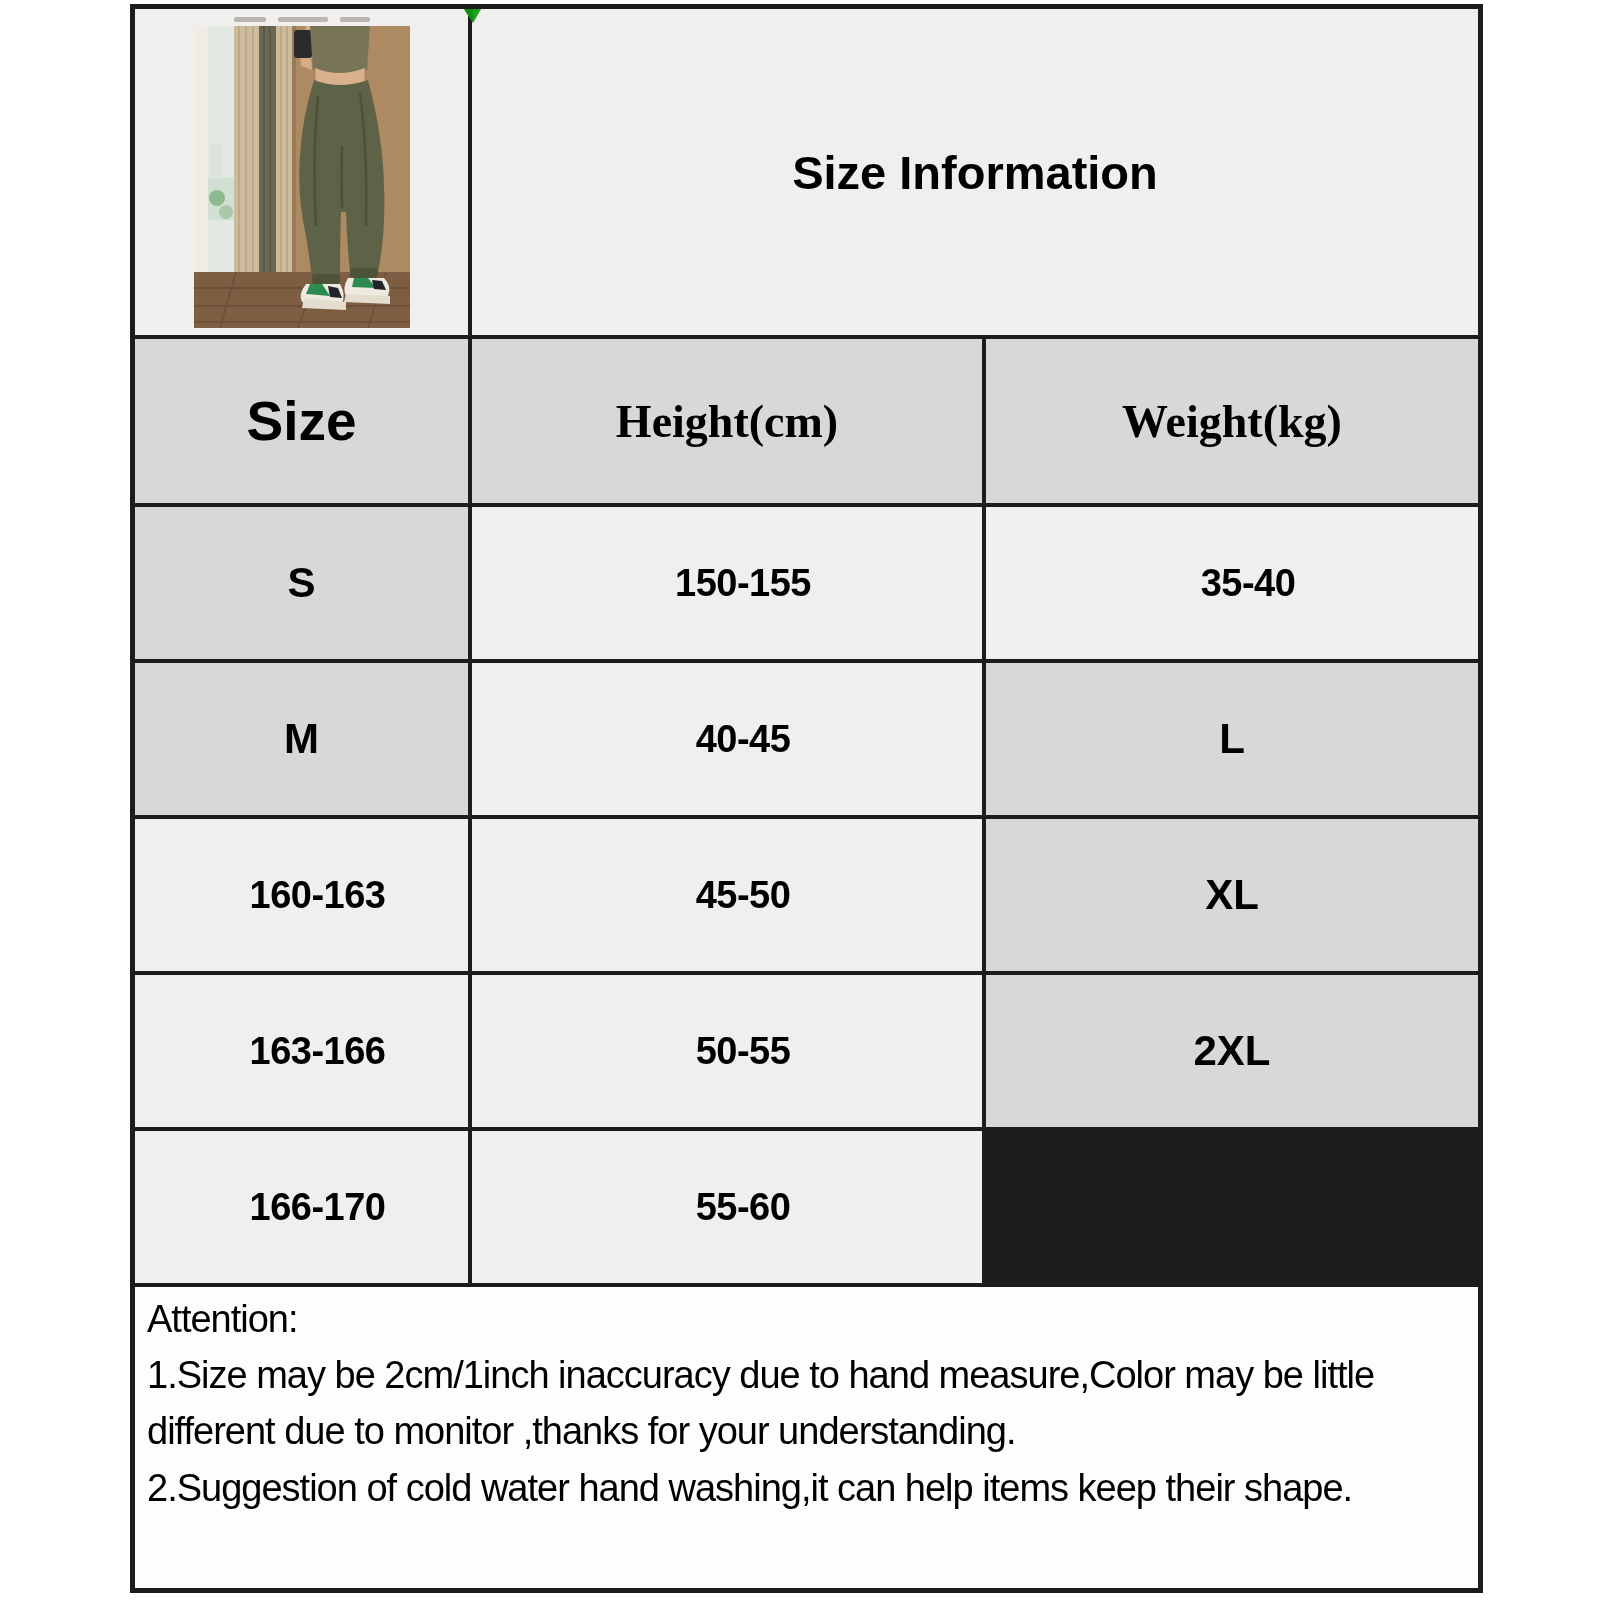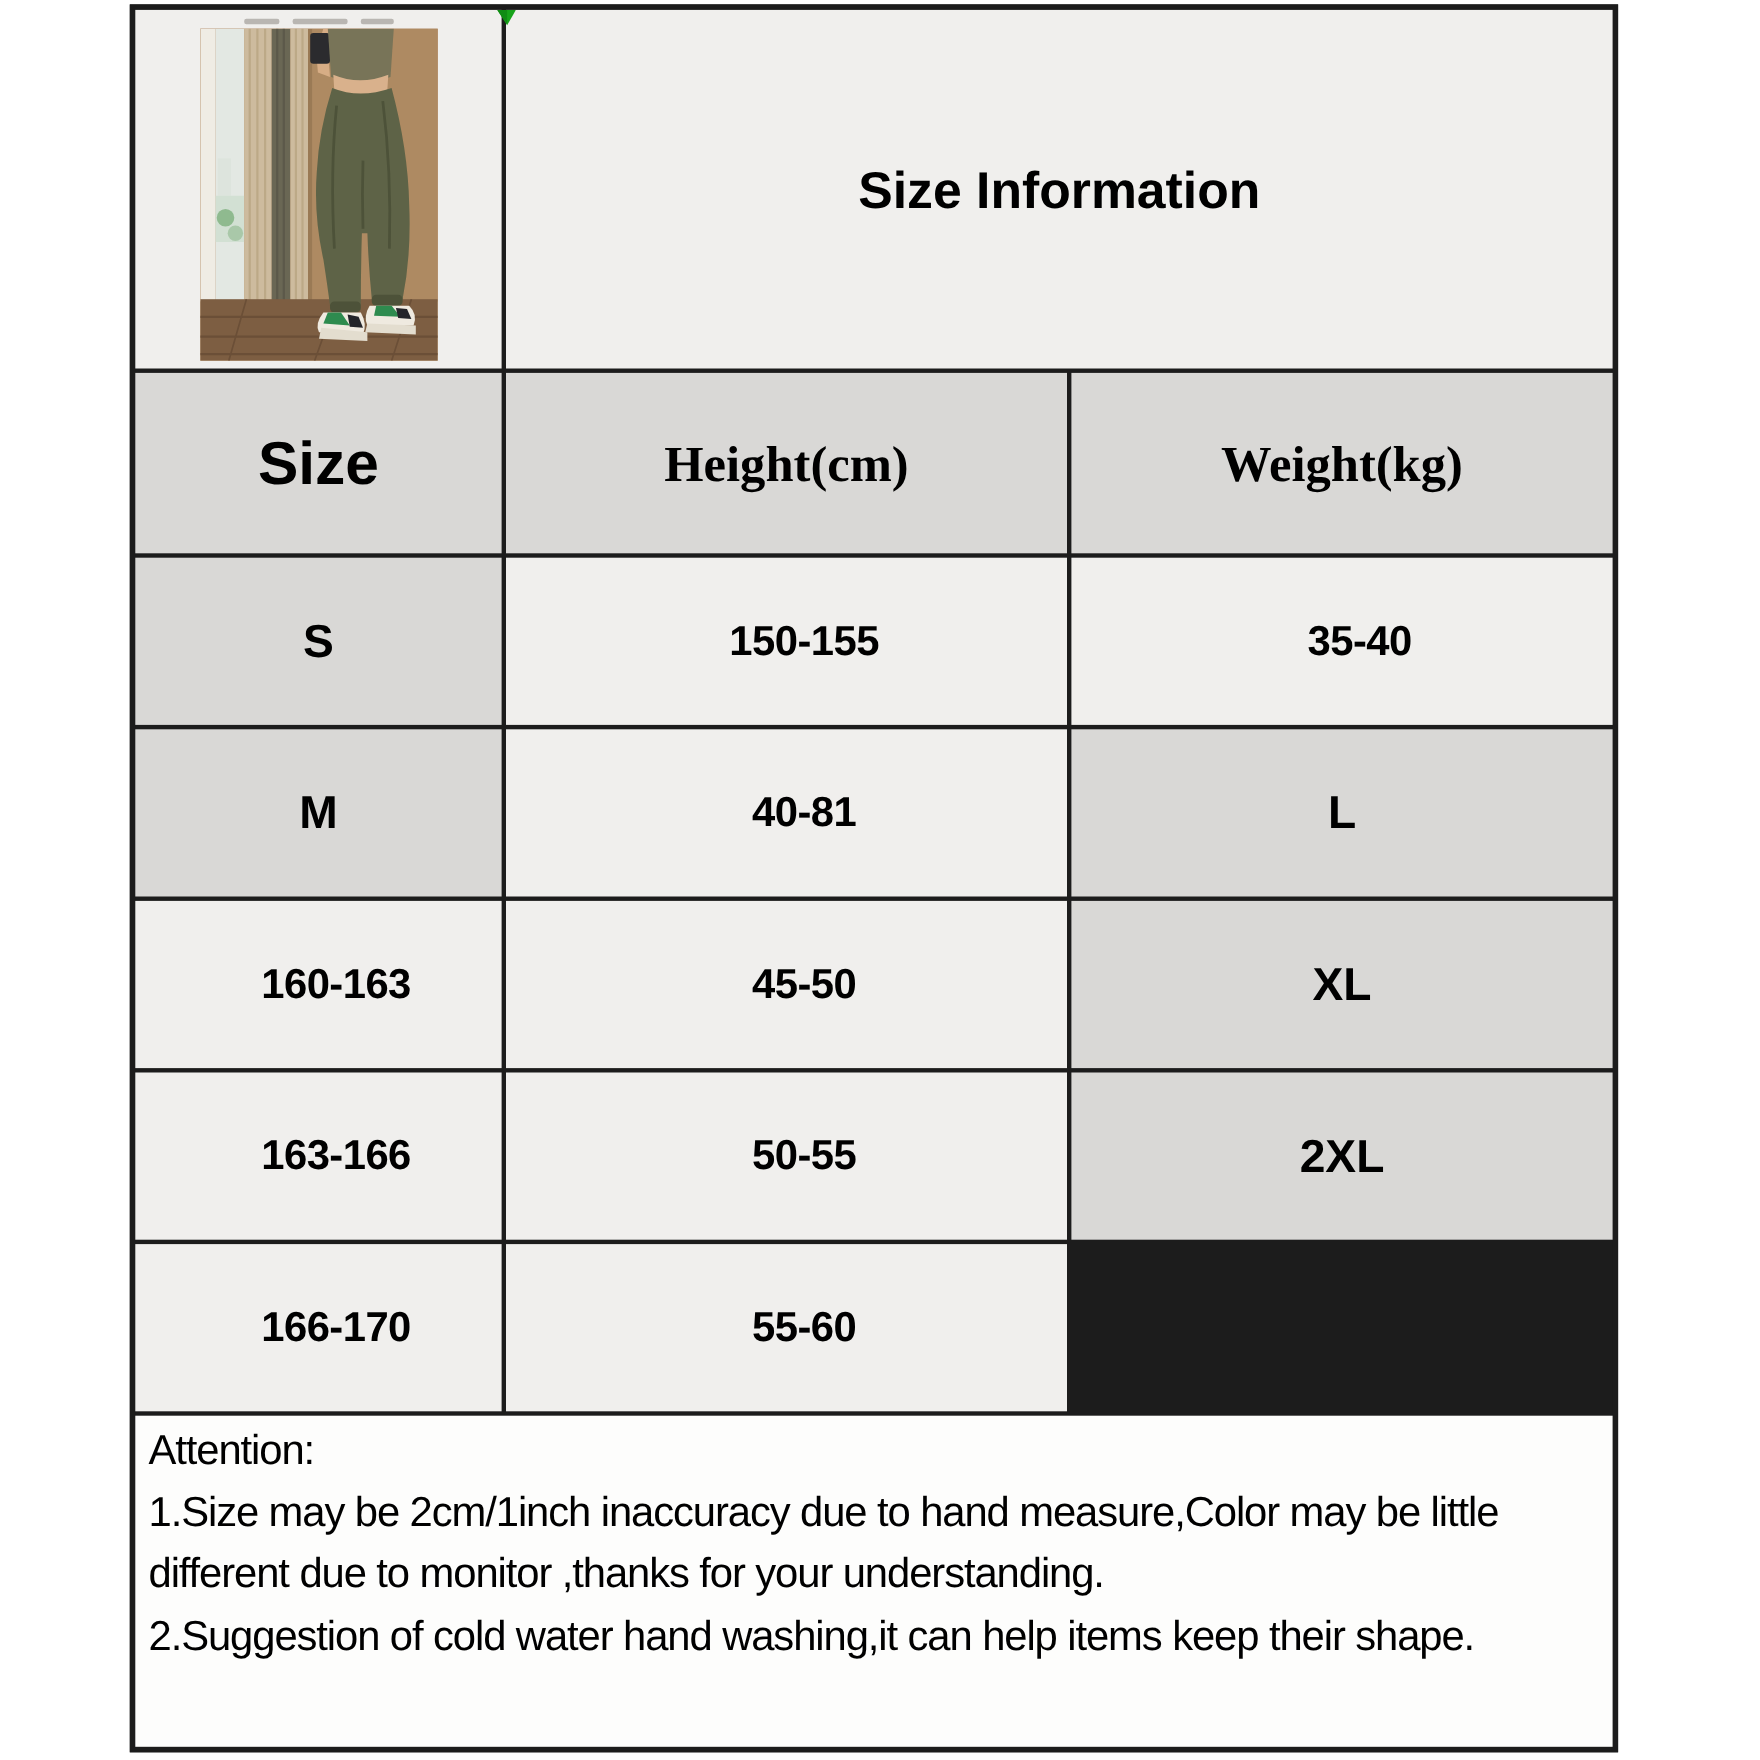--- a/index.html
+++ b/index.html
@@ -11,21 +11,21 @@
   }
   .page {
     position: relative;
     width: 1600px;
     height: 1600px;
     background: #ffffff;
     overflow: hidden;
   }
   .sheet {
     position: absolute;
-    left: 118px;
+    left: 130px;
     top: 4px;
     width: 1353px;
     height: 1589px;
     box-sizing: border-box;
     border: 5px solid #1c1c1c;
     background: #1c1c1c;
     display: grid;
     grid-template-columns: 333px 510px 1fr;
     grid-template-rows: 326px 164px 152px 152px 152px 152px 152px 1fr;
     gap: 4px;
@@ -205,21 +205,21 @@
 
     <div class="cell bg-gray size-head">Size</div>
     <div class="cell bg-gray col-head">Height(cm)</div>
     <div class="cell bg-gray col-head">Weight(kg)</div>
 
     <div class="cell bg-gray size-label">S</div>
     <div class="cell bg-light value-cell">150-155</div>
     <div class="cell bg-light value-cell">35-40</div>
 
     <div class="cell bg-gray size-label">M</div>
-    <div class="cell bg-light value-cell">40-81</div>
+    <div class="cell bg-light value-cell">40-45</div>
 
     <div class="cell bg-gray size-label">L</div>
     <div class="cell bg-light value-cell">160-163</div>
     <div class="cell bg-light value-cell">45-50</div>
 
     <div class="cell bg-gray size-label">XL</div>
     <div class="cell bg-light value-cell">163-166</div>
     <div class="cell bg-light value-cell">50-55</div>
 
     <div class="cell bg-gray size-label">2XL</div>

